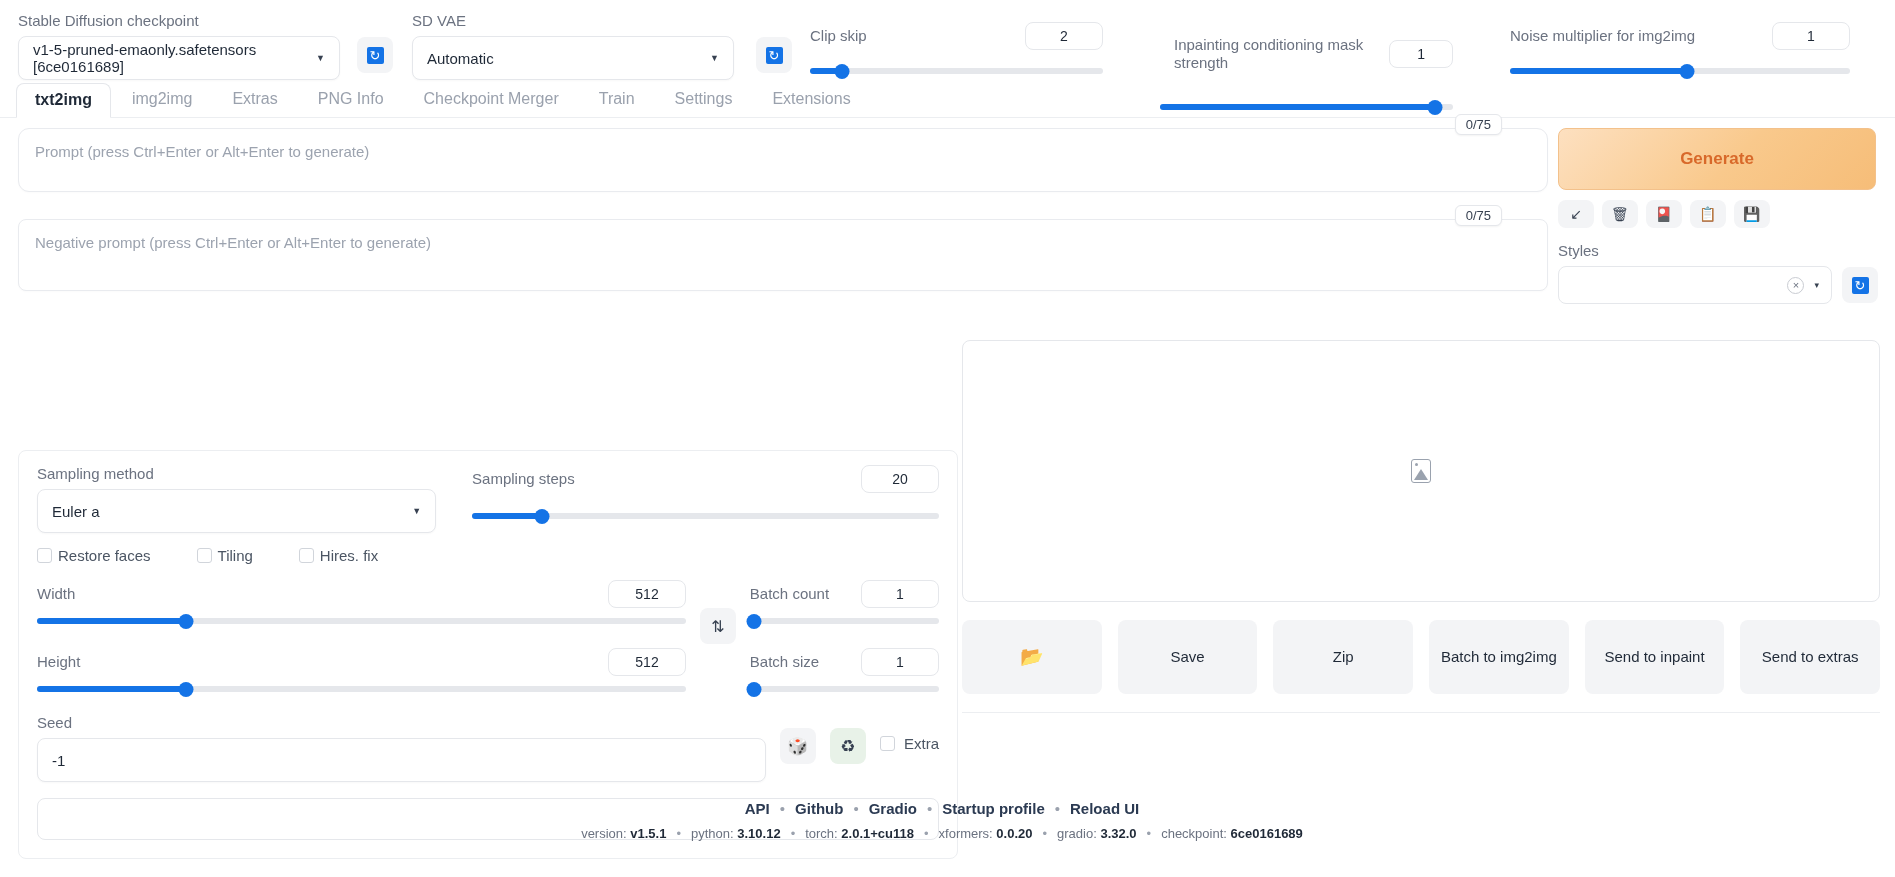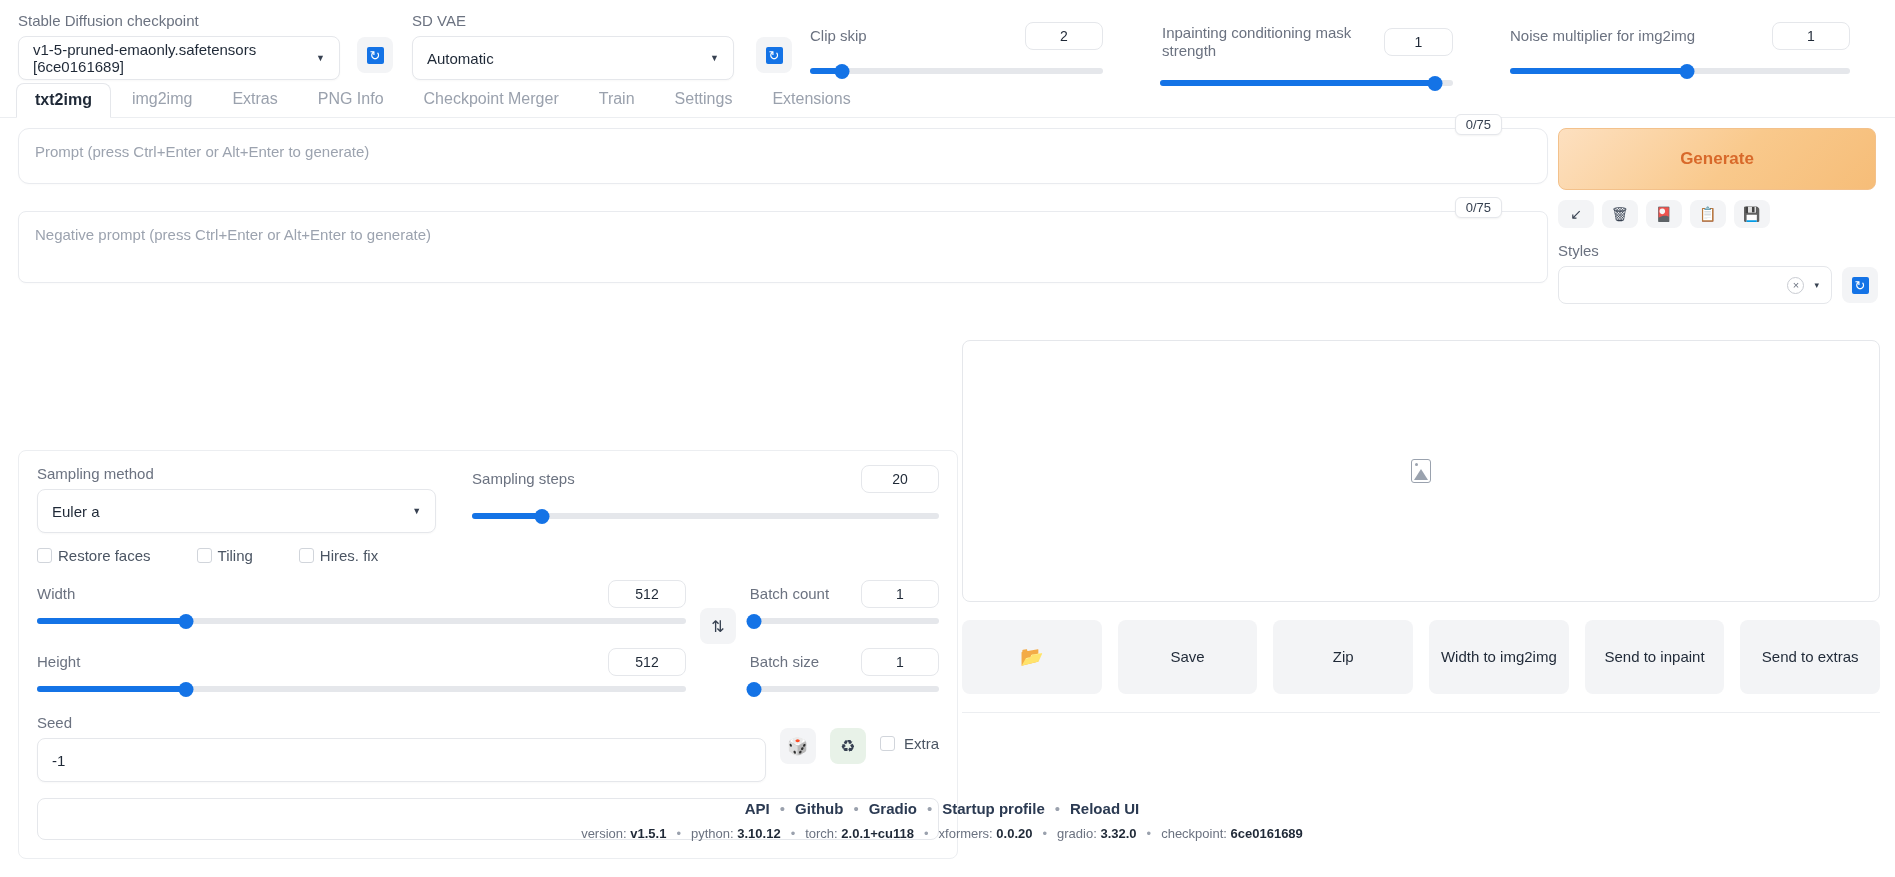--- a/index.html
+++ b/index.html
@@ -231,21 +231,21 @@
       </div>
       <div class="slider" style="margin-top:12px;">
         <div class="track"></div>
         <div class="fill" id="fill-clip" style="width: 11%;"></div>
         <div class="knob" id="knob-clip" style="left: 11%;"></div>
       </div>
     </div>
 
     <div class="sl-group" style="left:1160px; top:22px; width:293px;">
       <div class="sl-head">
-        <span class="lbl" style="margin:2px;">Inpainting conditioning mask strength</span>
+        <span class="lbl" style="margin:14px;">Inpainting conditioning mask strength</span>
         <div class="numbox">1</div>
       </div>
       <div class="slider" style="margin-top:12px;">
         <div class="track"></div>
         <div class="fill" id="fill-inp" style="width: 94%;"></div>
         <div class="knob" id="knob-inp" style="left: 94%;"></div>
       </div>
     </div>
 
     <div class="sl-group" style="left:1510px; top:22px; width:340px;">
@@ -269,21 +269,21 @@
       <div class="tab">Checkpoint Merger</div>
       <div class="tab">Train</div>
       <div class="tab">Settings</div>
       <div class="tab">Extensions</div>
     </div>
 
   <div class="leftcol">
 
     <div class="prompt-wrap">
       <div class="tokcount">0/75</div>
-      <div class="prompt-box" style="height:56px;border-radius:11px;">Prompt (press Ctrl+Enter or Alt+Enter to generate)</div>
+      <div class="prompt-box" style="height:64px;border-radius:11px;">Prompt (press Ctrl+Enter or Alt+Enter to generate)</div>
     </div>
 
     <div class="prompt-wrap" style="margin-top:27px;">
       <div class="tokcount">0/75</div>
       <div class="prompt-box" style="height:72px;">Negative prompt (press Ctrl+Enter or Alt+Enter to generate)</div>
     </div>
 
     <div class="params">
 
       <div style="display:flex;">
@@ -434,21 +434,21 @@
   </div>
 
   <div class="gallery">
     <span class="ph-icon"></span>
   </div>
 
   <div class="resultbar" id="resultbar">
       <div class="resbtn icon-only">📂</div>
       <div class="resbtn">Save</div>
       <div class="resbtn">Zip</div>
-      <div class="resbtn">Width to img2img</div>
+      <div class="resbtn">Batch to img2img</div>
       <div class="resbtn">Send to inpaint</div>
       <div class="resbtn">Send to extras</div>
     </div>
   <div class="panel-divider"></div>
 
   <div class="footer">
     <div class="f-links" id="footer-links"><a>API</a><span class="f-sep">•</span><a>Github</a><span class="f-sep">•</span><a>Gradio</a><span class="f-sep">•</span><a>Startup profile</a><span class="f-sep">•</span><a>Reload UI</a></div>
     <div class="f-meta" id="footer-meta"><span>version: </span><b>v1.5.1</b><span class="f-sep">•</span><span>python: </span><b>3.10.12</b><span class="f-sep">•</span><span>torch: </span><b>2.0.1+cu118</b><span class="f-sep">•</span><span>xformers: </span><b>0.0.20</b><span class="f-sep">•</span><span>gradio: </span><b>3.32.0</b><span class="f-sep">•</span><span>checkpoint: </span><b>6ce0161689</b></div>
   </div>
 

